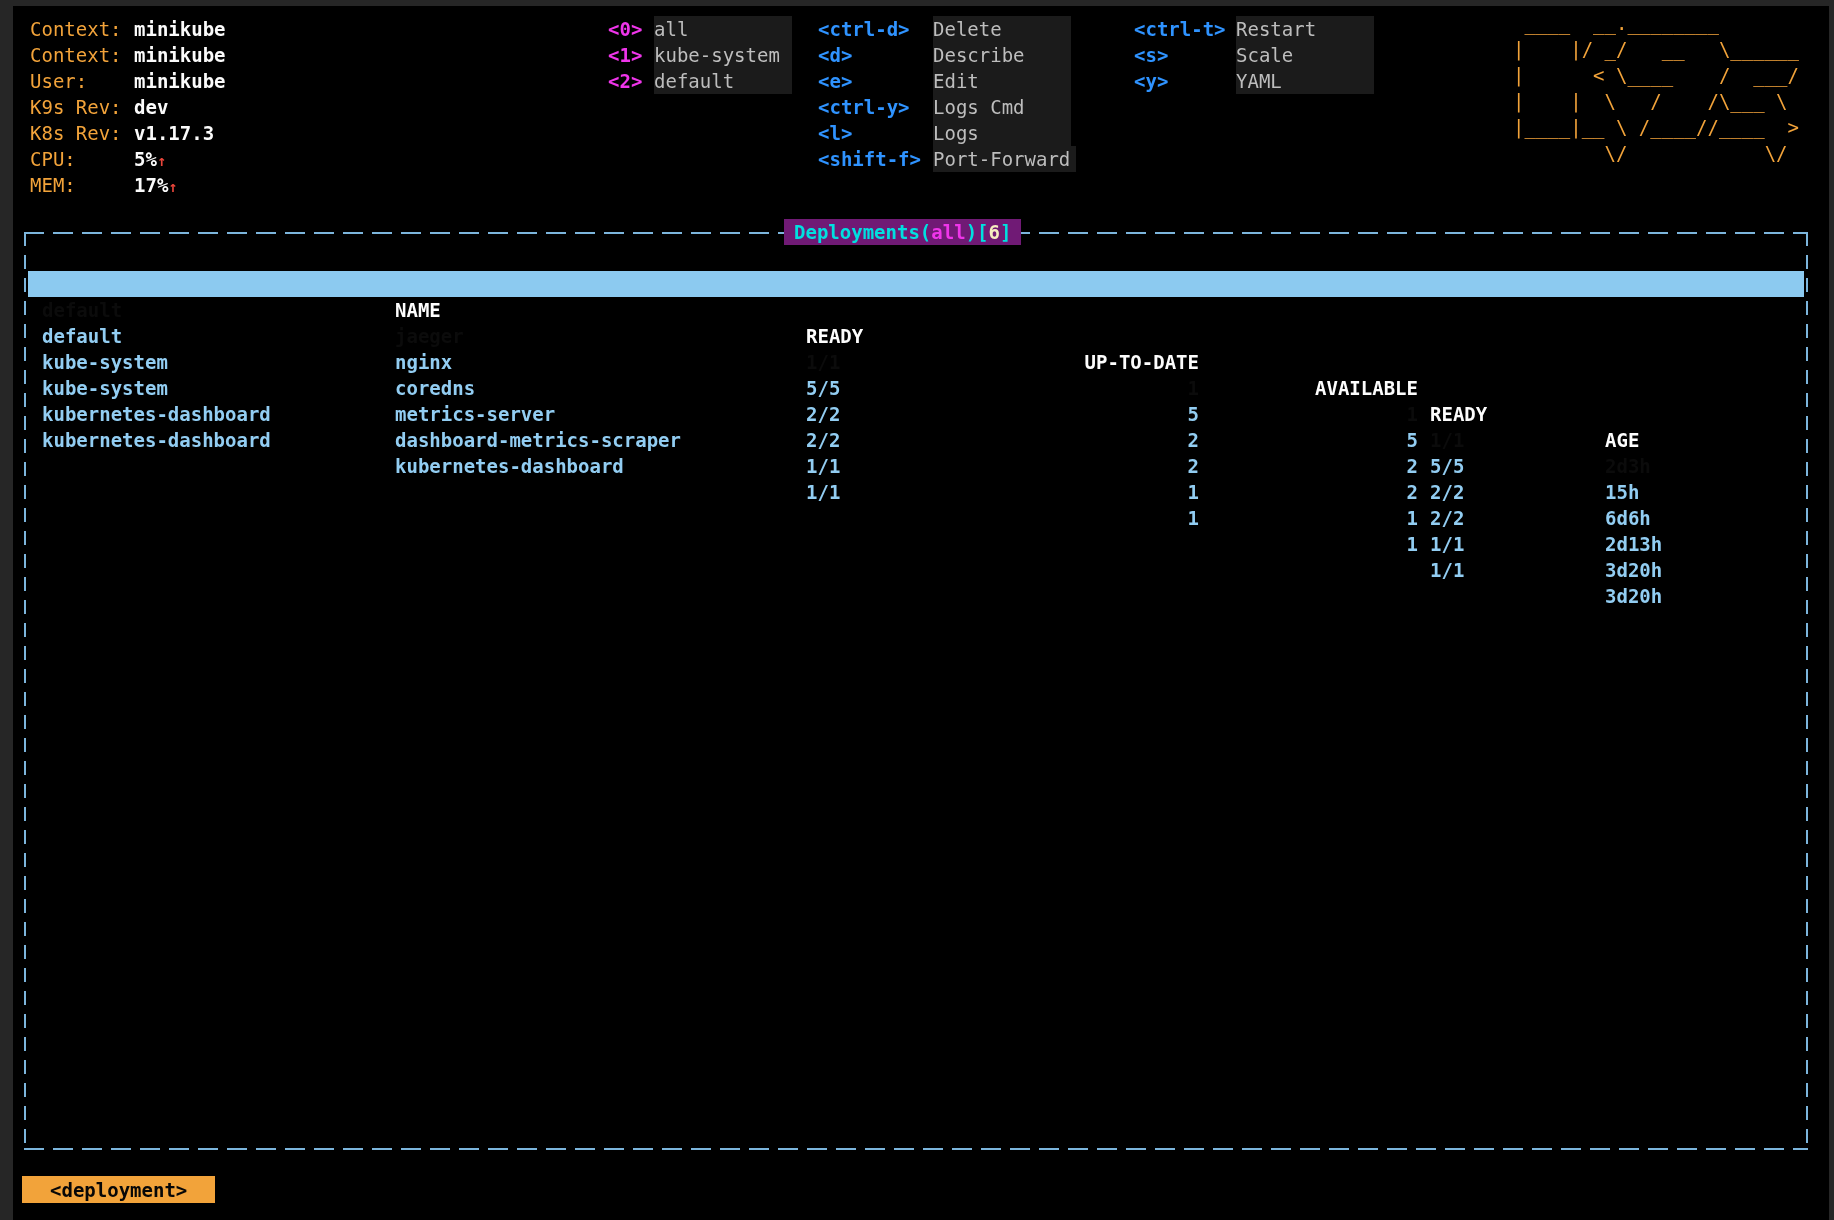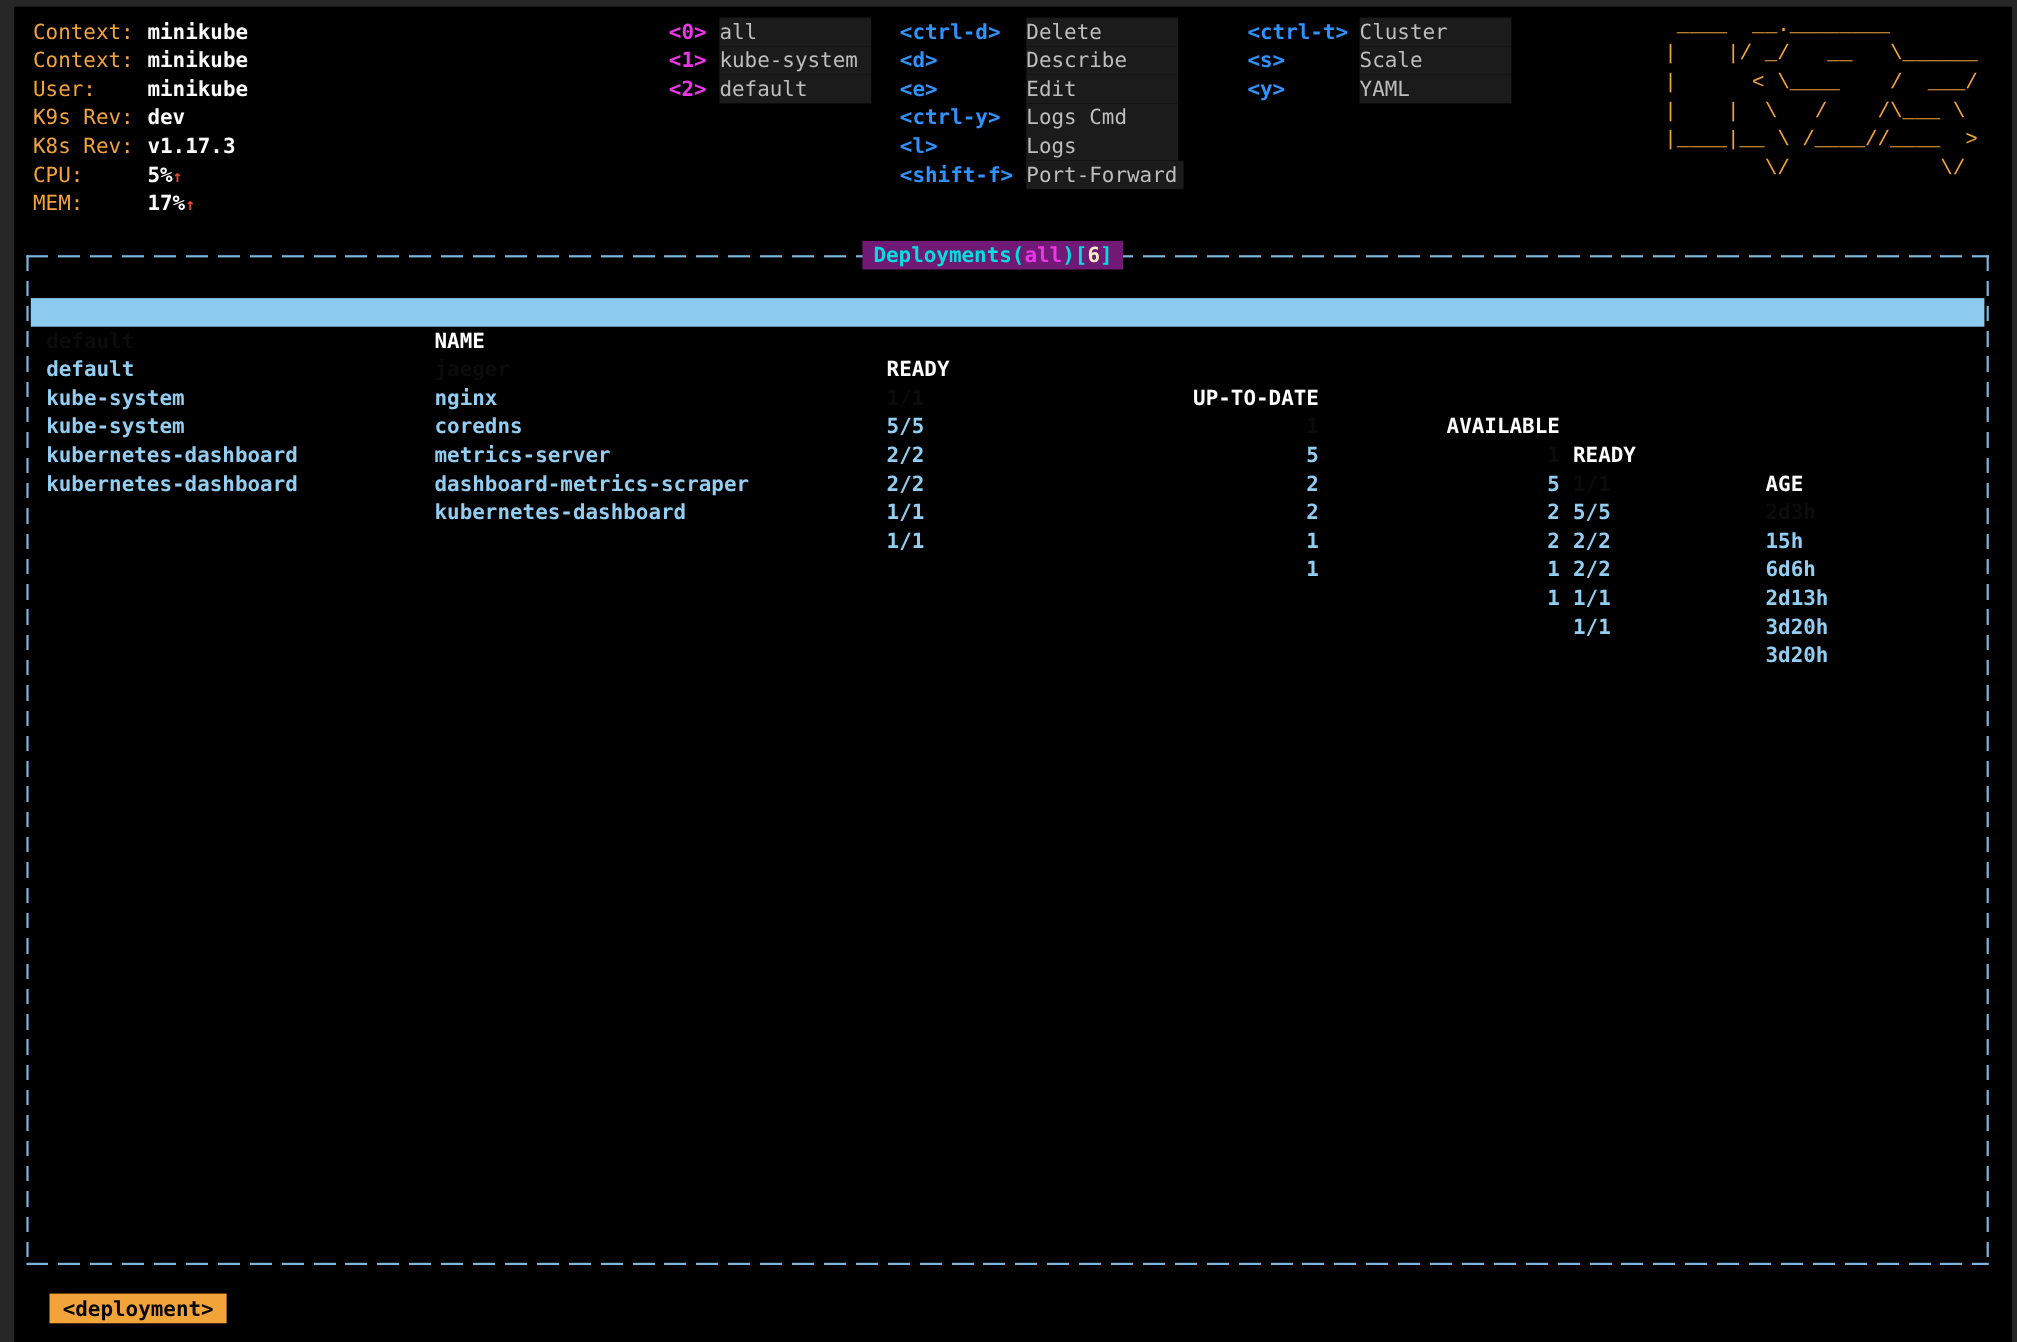--- a/index.html
+++ b/index.html
@@ -25,21 +25,21 @@
 
   
   #hotkeys-1{position:absolute;left:818px;top:16px;}
   #hotkeys-2{position:absolute;left:1110px;top:16px;}
   .hk-key{display:inline-block;color:#2f93ff;font-weight:700;}
   #hotkeys-1 .hk-key{width:115px;}
   #hotkeys-2 .hk-key{width:102px;margin-left:24px;}
 
   
   #logo{position:absolute;left:1513px;top:10px;color:#f2a33a;}
-  .logo-line{height:26px;white-space:pre;font-family:Liberation Mono, monospace;}
+  .logo-line{height:26px;white-space:pre;}
 
   
   #frame{position:absolute;left:24px;top:232px;width:1784px;height:918px;}
   .b-edge{position:absolute;z-index:1;}
   .b-top{left:0;top:0;width:100%;height:2px;
     background:repeating-linear-gradient(90deg,#7cb5dc 0 20px,transparent 20px 29px);}
   .b-bottom{left:0;bottom:0;width:100%;height:2px;
     background:repeating-linear-gradient(90deg,#7cb5dc 0 20px,transparent 20px 29px);}
   .b-left{left:0;top:0;height:100%;width:2px;
     background:repeating-linear-gradient(180deg,#7cb5dc 0 14px,transparent 14px 23px);}
@@ -60,22 +60,22 @@
   .c-upd{right:605px;}
   .c-avail{right:386px;}
   .c-ready2{left:1402px;}
   .c-age{left:1577px;}
   #header-row{top:13px;color:#fdfdfd;font-weight:700;}
   .sort-arrow{color:#35d8c6;margin-left:2px;position:static !important;}
   .data-row{color:#92cdf2;font-weight:700;}
   .data-row.selected{background:#8ccaf0;color:#0b0b0b;}
 
   
-  #crumb{position:absolute;left:45px;top:1176px;background:#f2a33a;color:#070707;
-    font-weight:700;padding:1px 12px;height:25px;}
+  #crumb{position:absolute;left:22px;top:1176px;background:#f2a33a;color:#070707;
+    font-weight:700;padding:1px 28px;height:25px;}
 </style>
 </head>
 <body>
 
 <div class="strip" id="strip-left"></div>
 <div class="strip" id="strip-top"></div>
 <div class="strip" id="strip-right"></div>
 
 <div id="info">
   <div class="info-line"><span class="info-label">Context:</span><span class="info-value">minikube</span></div>
@@ -96,21 +96,21 @@
 <div id="hotkeys-1">
   <div class="menu-line"><span class="hk-key">&lt;ctrl-d&gt;</span><span class="menu-label">Delete</span></div>
   <div class="menu-line"><span class="hk-key">&lt;d&gt;</span><span class="menu-label">Describe</span></div>
   <div class="menu-line"><span class="hk-key">&lt;e&gt;</span><span class="menu-label">Edit</span></div>
   <div class="menu-line"><span class="hk-key">&lt;ctrl-y&gt;</span><span class="menu-label">Logs Cmd</span></div>
   <div class="menu-line"><span class="hk-key">&lt;l&gt;</span><span class="menu-label">Logs</span></div>
   <div class="menu-line"><span class="hk-key">&lt;shift-f&gt;</span><span class="menu-label">Port-Forward</span></div>
 </div>
 
 <div id="hotkeys-2">
-  <div class="menu-line"><span class="hk-key">&lt;ctrl-t&gt;</span><span class="menu-label">Cluster</span></div>
+  <div class="menu-line"><span class="hk-key">&lt;ctrl-t&gt;</span><span class="menu-label">Restart</span></div>
   <div class="menu-line"><span class="hk-key">&lt;s&gt;</span><span class="menu-label">Scale</span></div>
   <div class="menu-line"><span class="hk-key">&lt;y&gt;</span><span class="menu-label">YAML</span></div>
 </div>
 
 <div id="logo">
   <div class="logo-line"> ____  __.________</div>
   <div class="logo-line">|    |/ _/   __   \______</div>
   <div class="logo-line">|      &lt; \____    /  ___/</div>
   <div class="logo-line">|    |  \   /    /\___ \</div>
   <div class="logo-line">|____|__ \ /____//____  &gt;</div>

